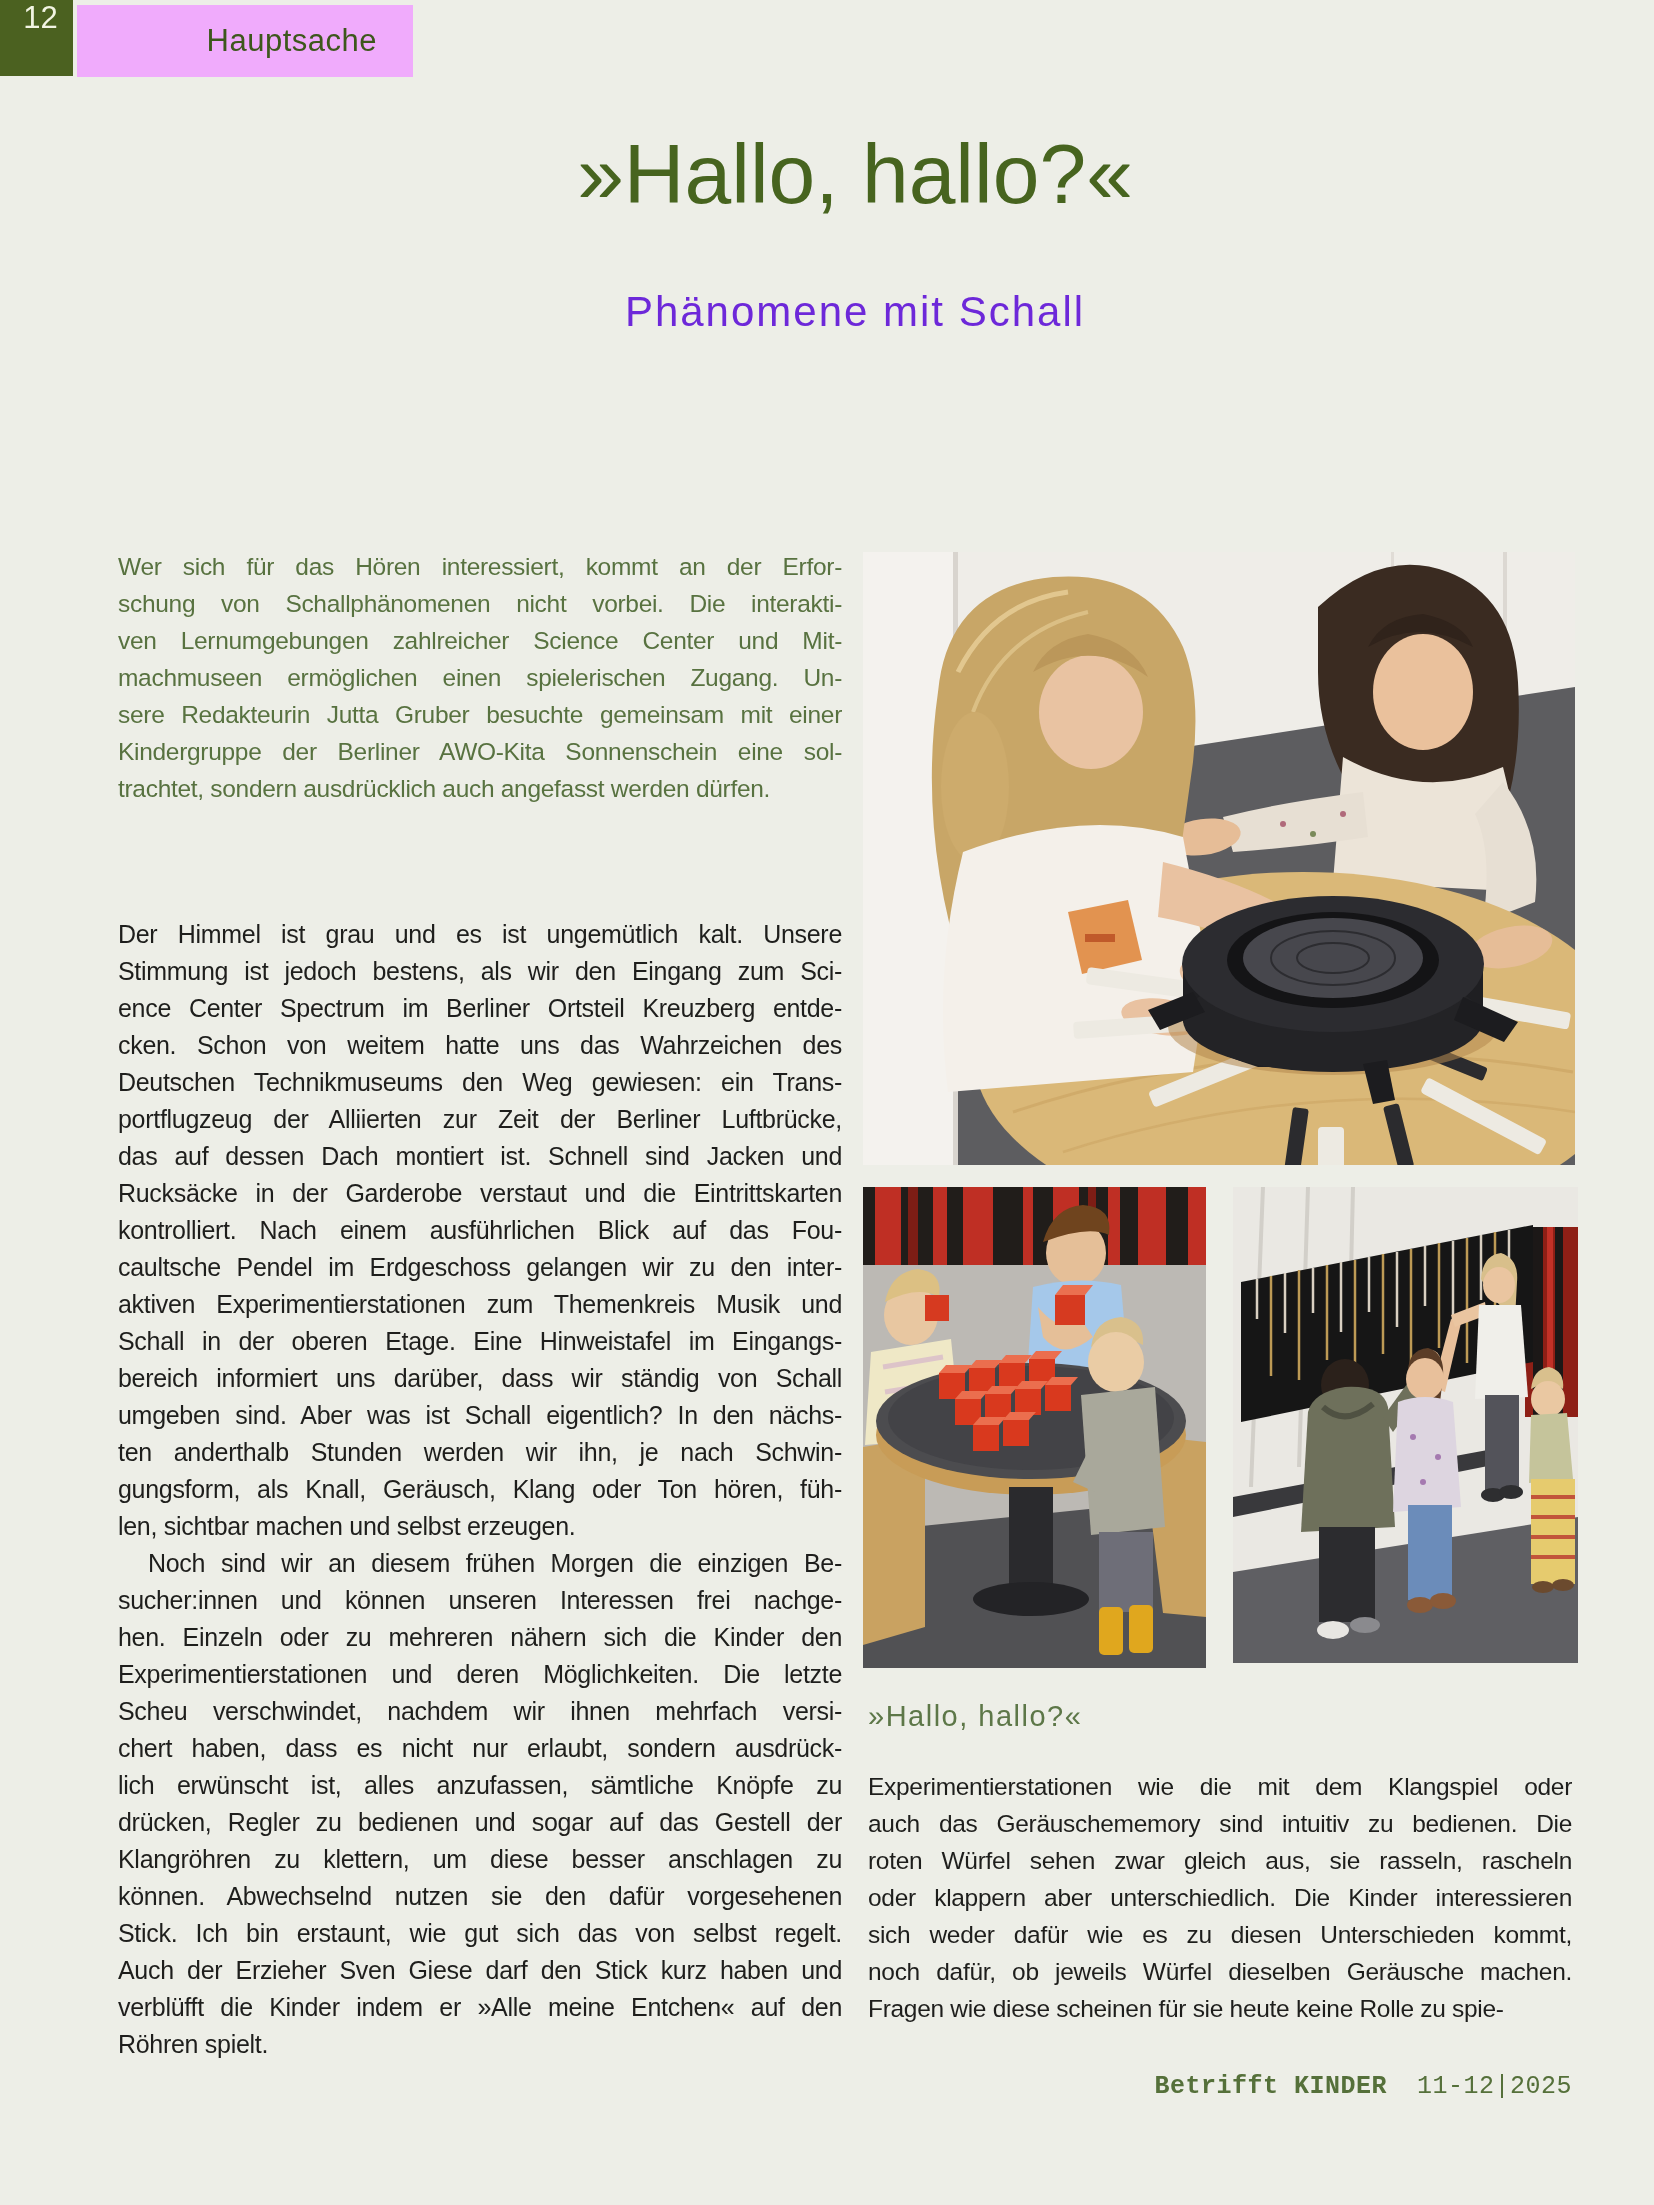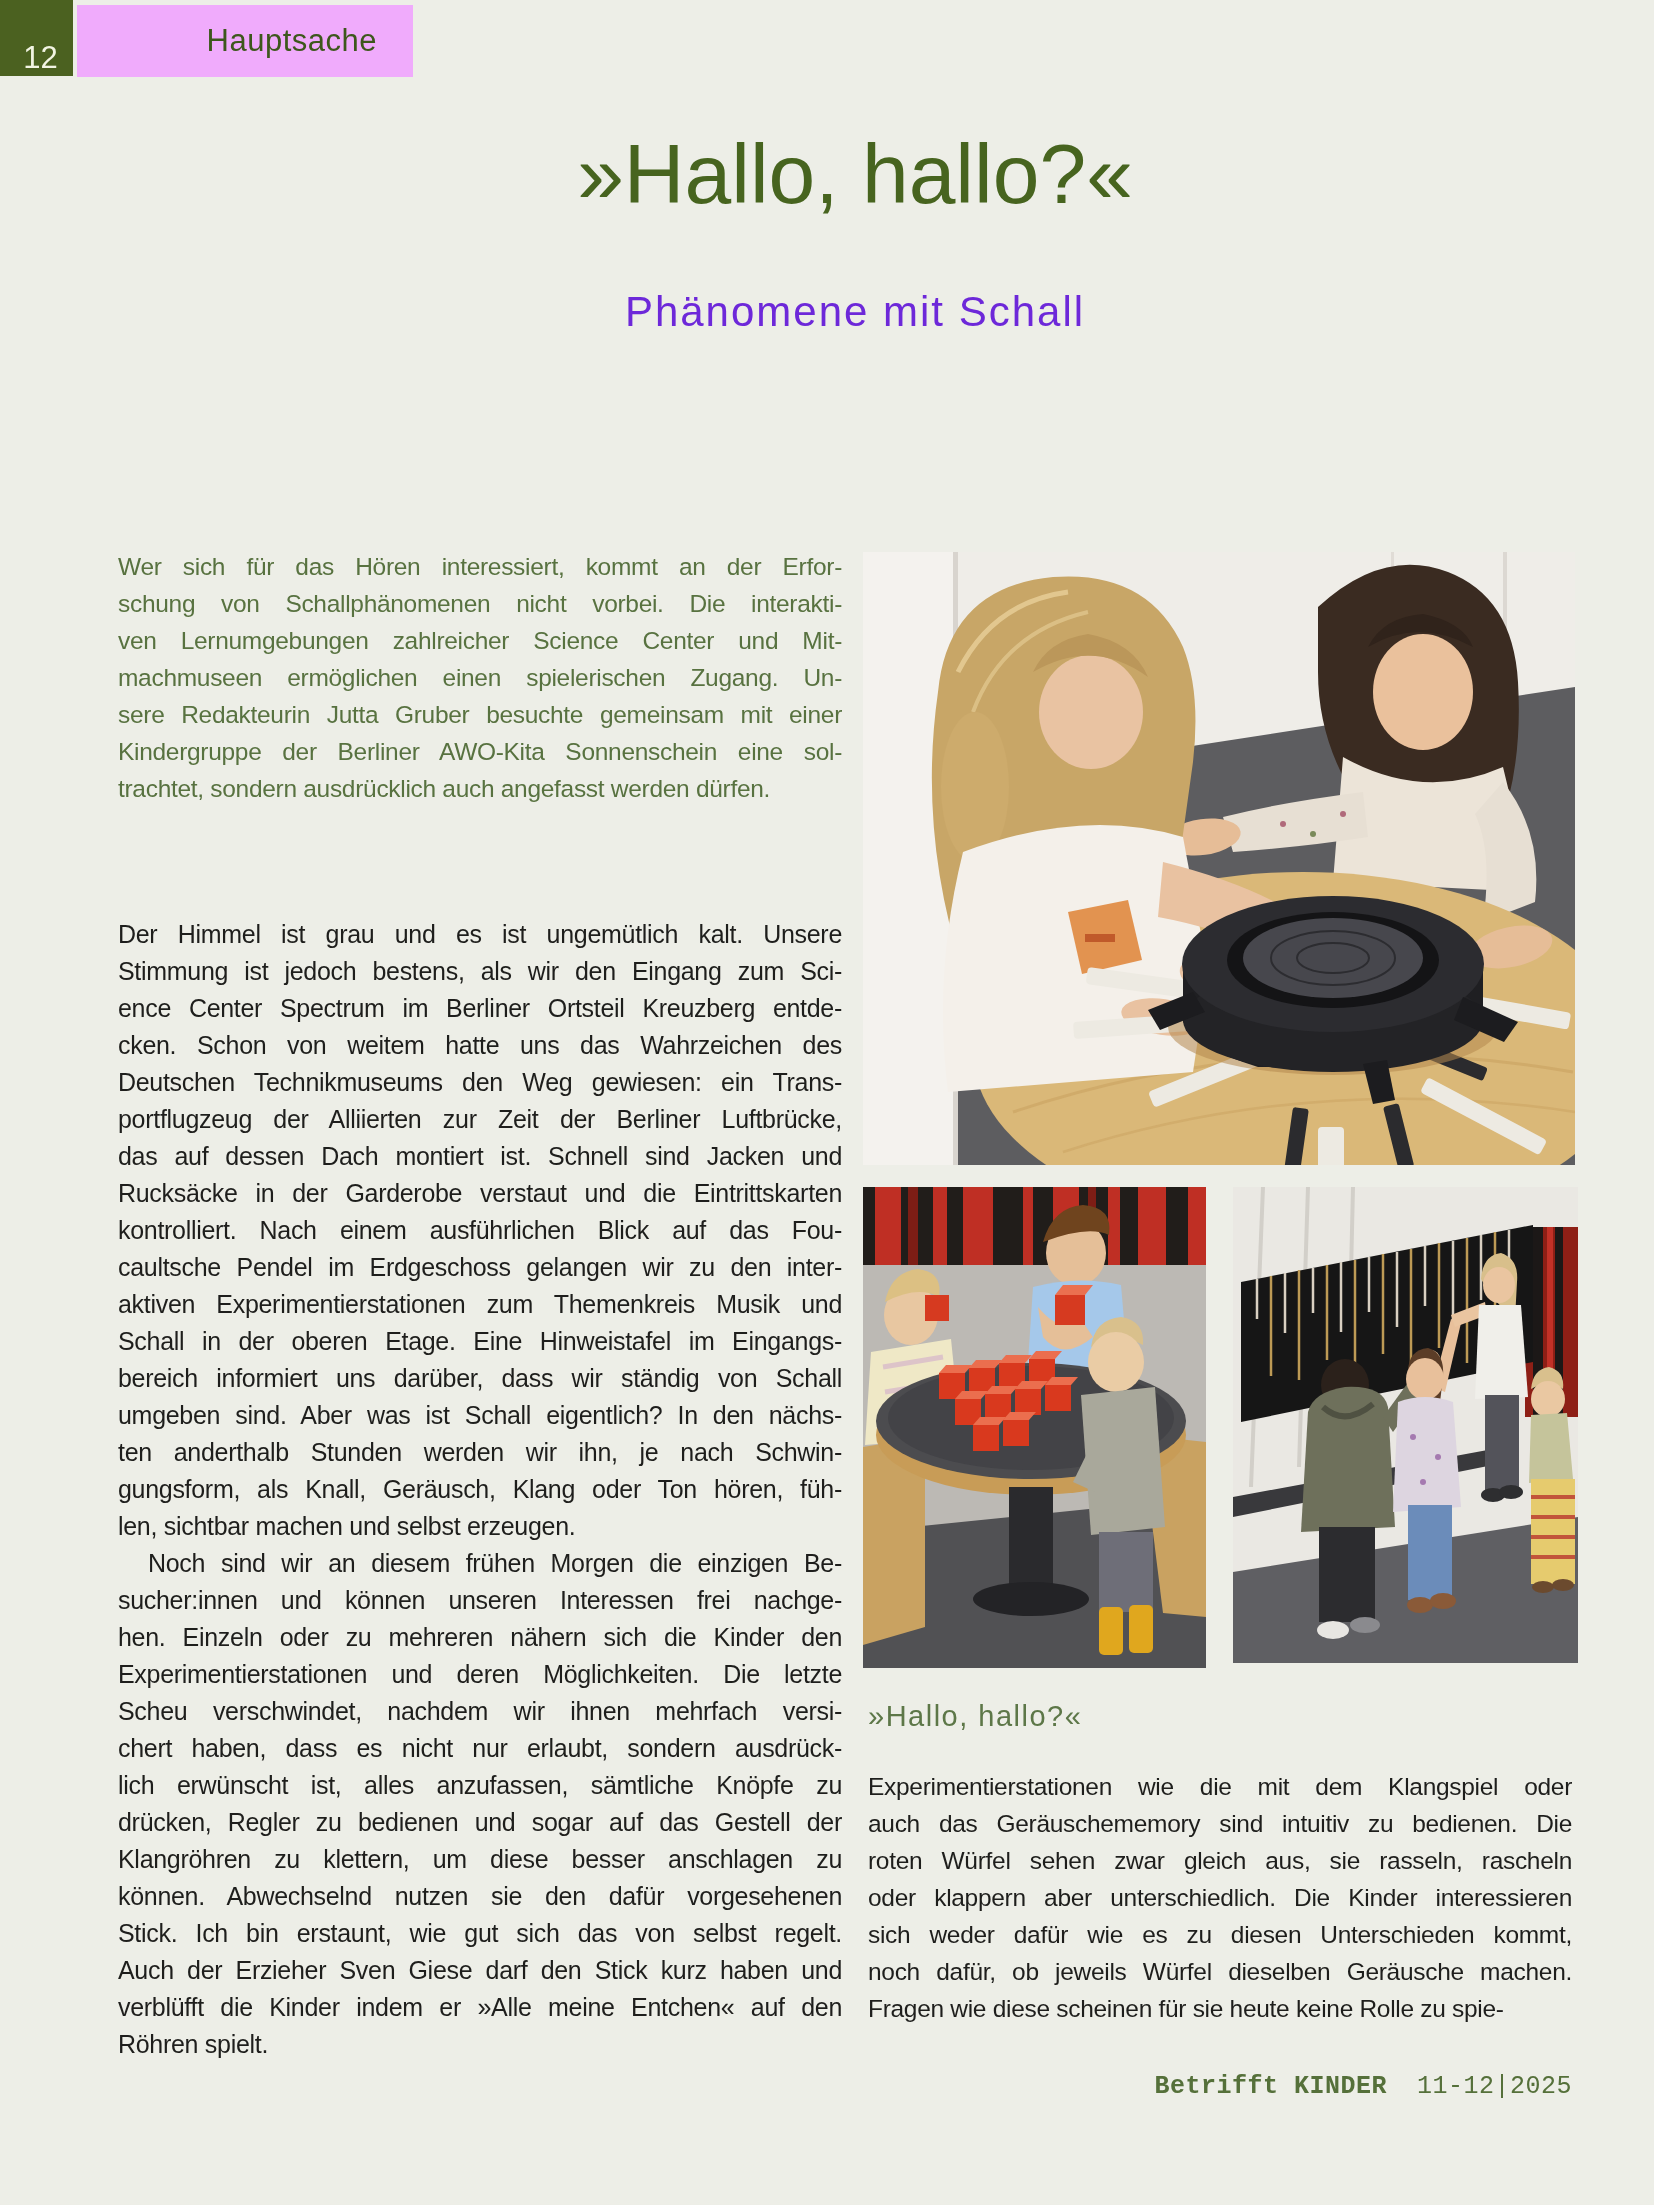--- a/index.html
+++ b/index.html
@@ -4,21 +4,21 @@
 <style>
   html,body{margin:0;padding:0;background:#e6e8e0;}
   .page{
     position:relative;width:1654px;height:2205px;margin:0 auto;
     background:#edeee7;overflow:hidden;
     font-family:"Liberation Sans","DejaVu Sans",sans-serif;
     color:#1e1e1c;
   }
   
   .pagenum-box{position:absolute;left:0;top:0;width:73px;height:76px;background:#4b6120;
-    display:flex;align-items:flex-end;justify-content:center;}
+    display:flex;align-items:flex-start;justify-content:center;}
   .pagenum-box span{color:#f2f4e3;font-size:31px;padding-left:8px;}
   .section-bar{position:absolute;left:77px;top:5px;width:336px;height:72px;background:#f0abfc;
     display:flex;align-items:center;justify-content:flex-end;padding-right:36px;box-sizing:border-box;}
   .section-bar span{color:#3d571c;font-size:31px;letter-spacing:0.5px;}
   
   .title{position:absolute;left:56px;top:128px;width:1598px;text-align:center;
     font-size:84px;font-weight:400;color:#47641f;letter-spacing:0;line-height:1.1;margin:0;}
   .subtitle{position:absolute;left:56px;top:288px;width:1598px;text-align:center;
     font-size:42px;font-weight:400;color:#6d28d9;letter-spacing:2px;margin:0;}
   

